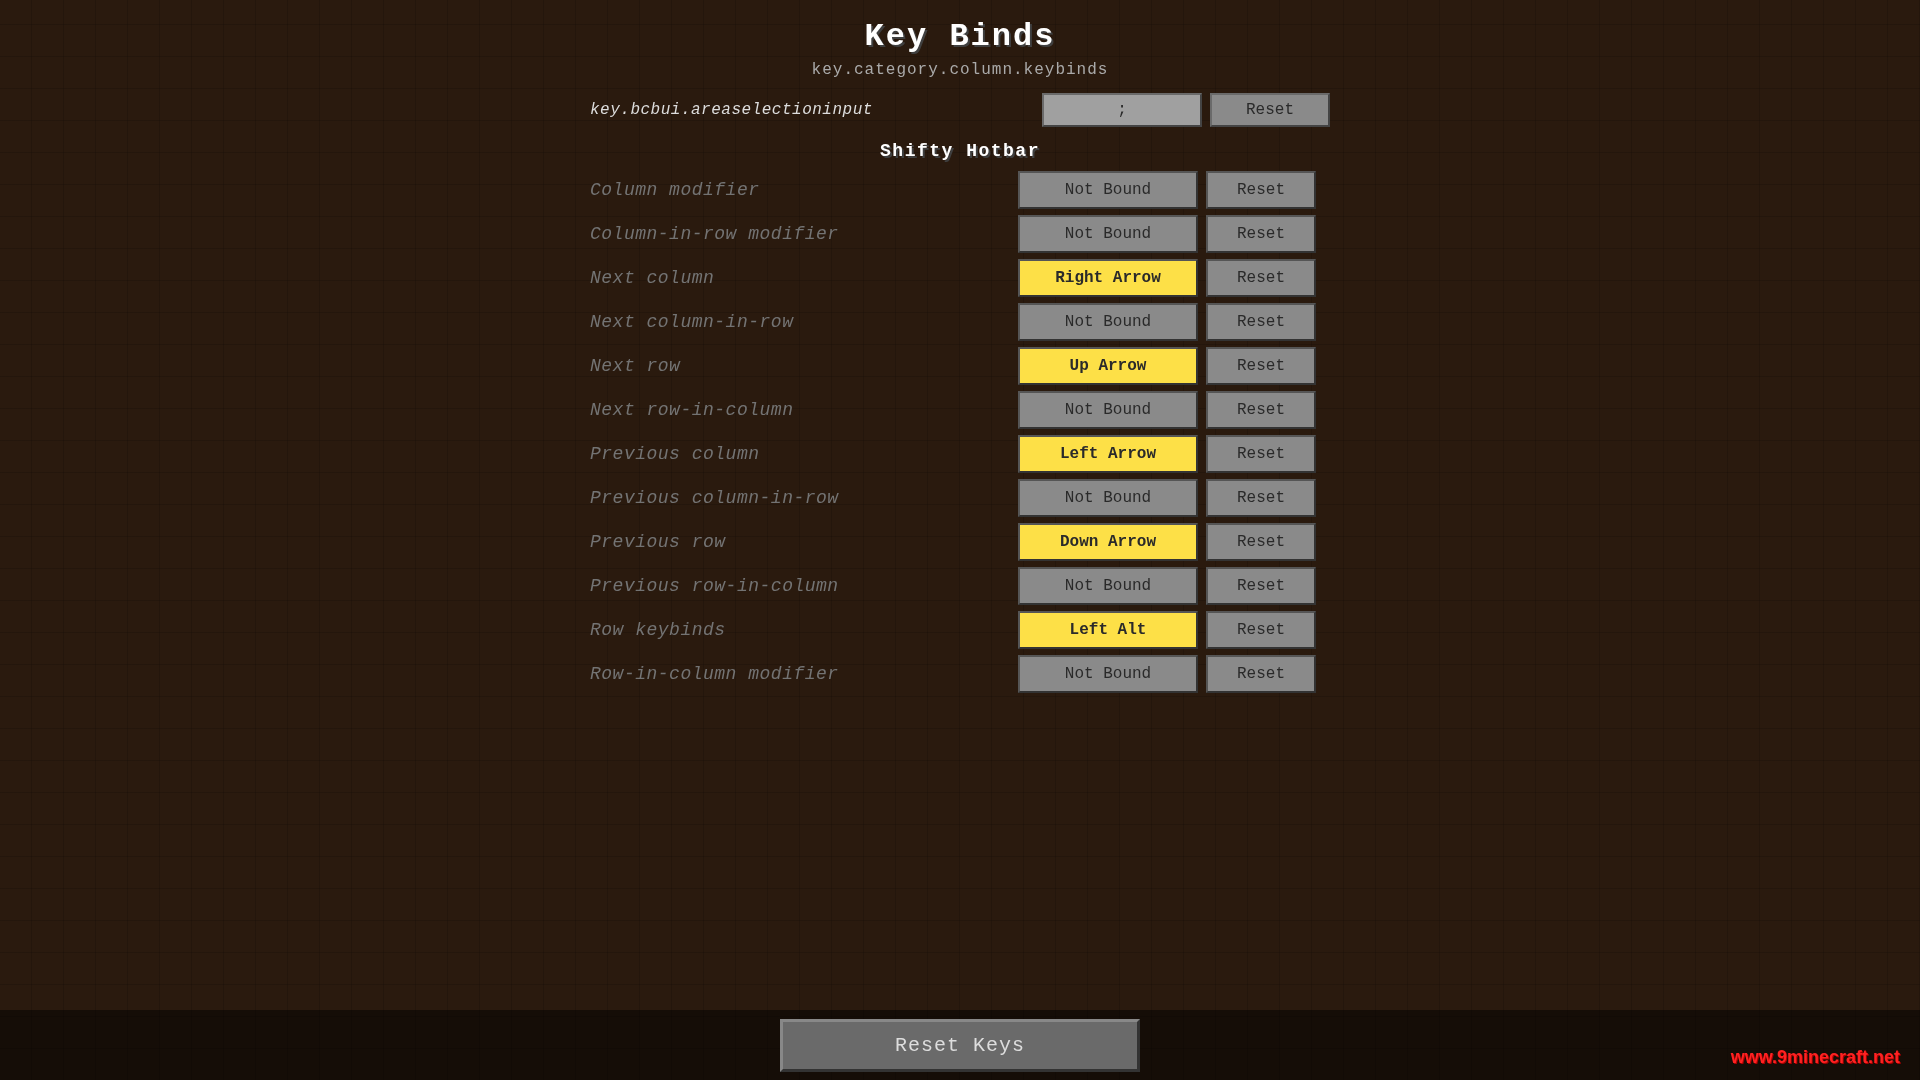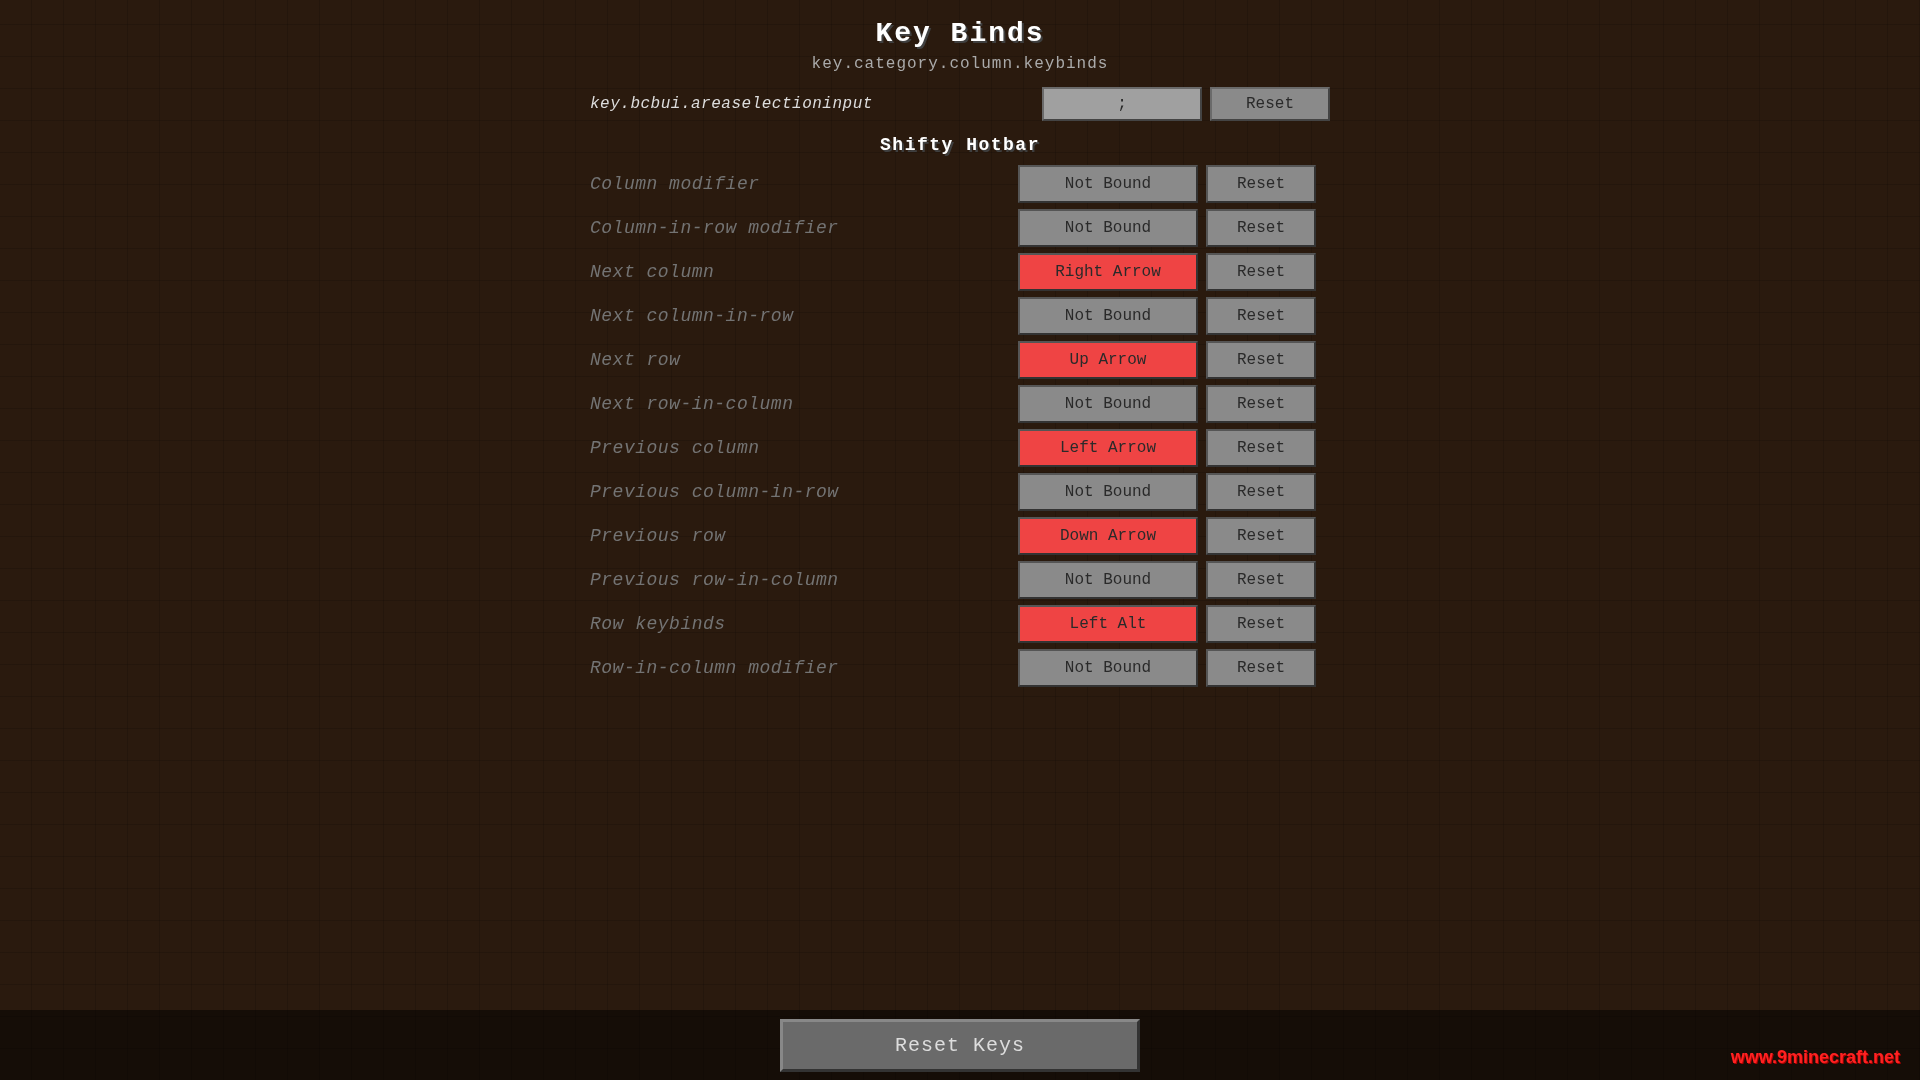--- a/index.html
+++ b/index.html
@@ -36,21 +36,21 @@
       margin-top: 18px;
       display: flex;
       flex-direction: column;
       align-items: center;
       flex: 1;
       overflow: hidden;
     }
 
     .title {
       color: #ffffff;
-      font-size: 28px;
+      font-size: 32px;
       font-weight: bold;
       text-align: center;
       letter-spacing: 2px;
       margin-bottom: 6px;
       text-shadow: 2px 2px #3f3f3f;
       font-family: 'Courier New', monospace;
     }
 
     .subtitle {
       color: #aaaaaa;
@@ -174,28 +174,28 @@
       color: #2a2a2a;
       font-size: 16px;
       font-family: 'Courier New', monospace;
       padding: 8px 0;
       width: 180px;
       text-align: center;
       cursor: pointer;
     }
 
     .bound-btn {
-      background: #ef4444;
+      background: #fde047;
       border: 2px solid #555;
       border-bottom-color: #333;
       border-right-color: #333;
       color: #2a2a2a;
       font-size: 16px;
       font-family: 'Courier New', monospace;
-      font-weight: normal;
+      font-weight: bold;
       padding: 8px 8px;
       width: 180px;
       text-align: center;
       cursor: pointer;
     }
 
     .keybind-reset-btn {
       background: #8a8a8a;
       border: 2px solid #555;
       border-bottom-color: #333;

